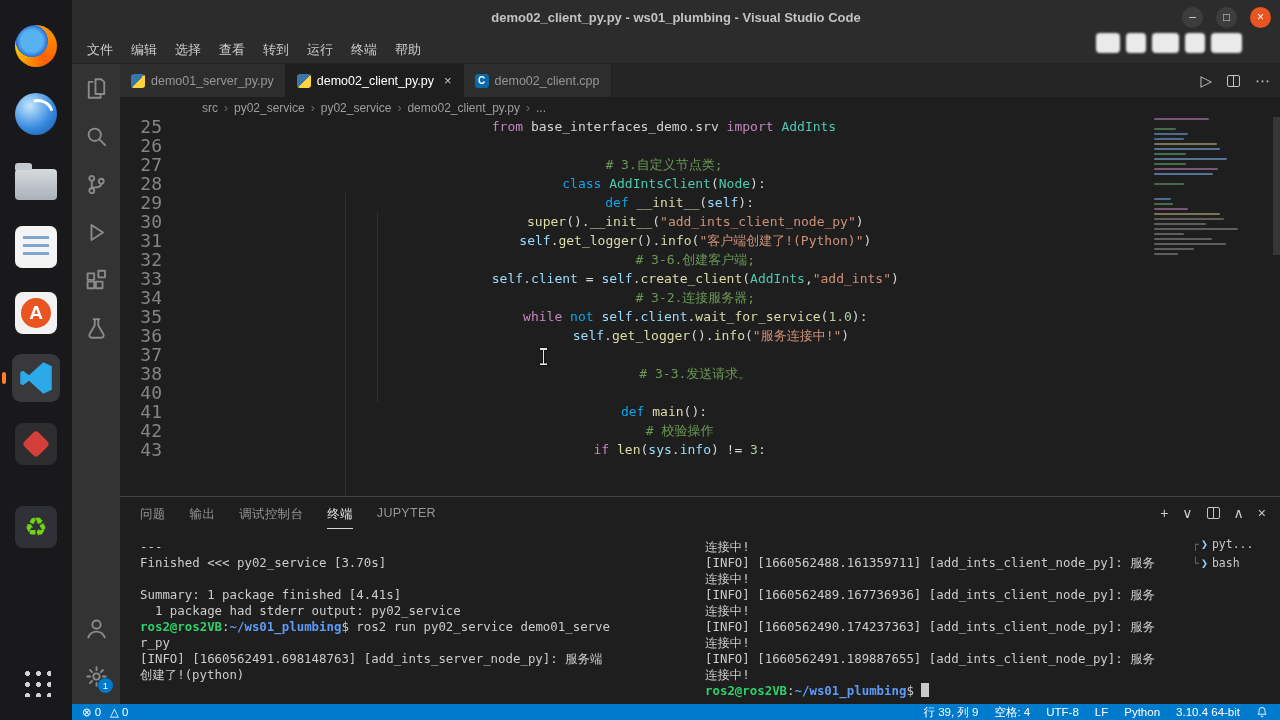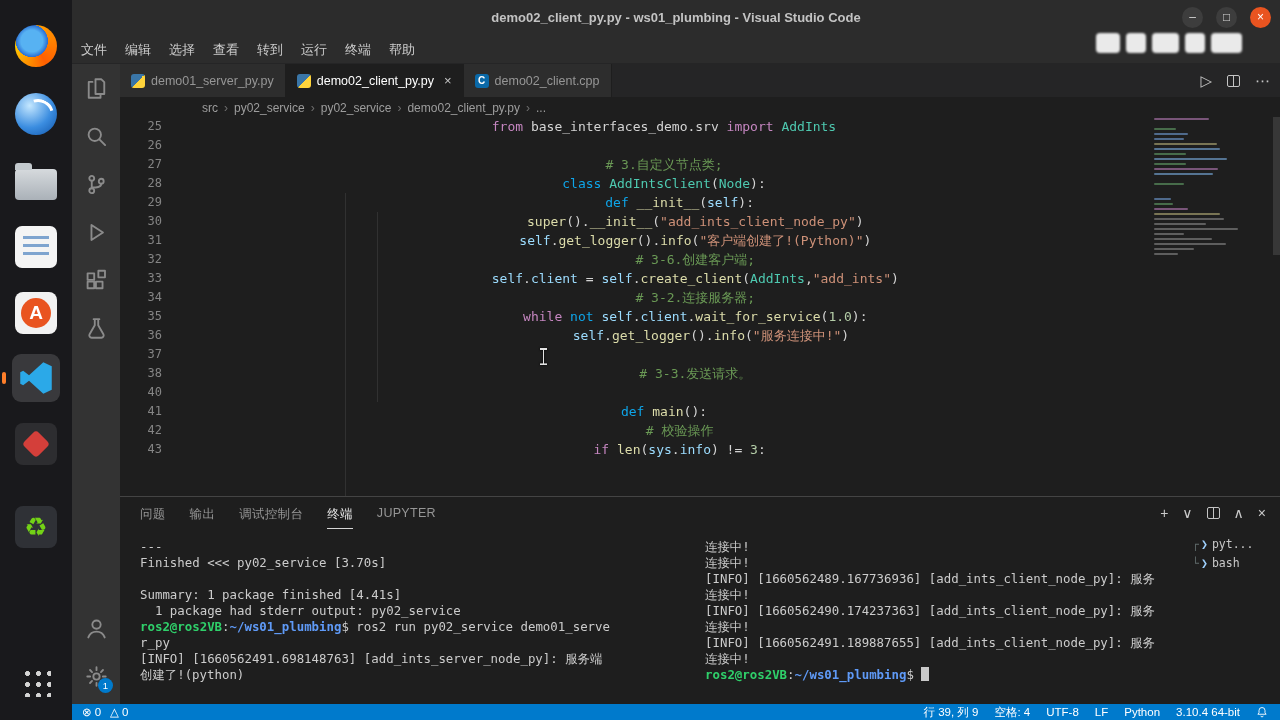--- a/index.html
+++ b/index.html
@@ -40,21 +40,21 @@
   
   .titlebar{position:absolute;left:72px;top:0;width:1208px;height:36px;background:#2c2c2c;z-index:20;}
   .title{position:absolute;left:0;right:0;top:0;height:36px;line-height:36px;text-align:center;
      color:#c3c3c3;font-size:13px;font-weight:bold;}
   .winctl{position:absolute;right:9px;top:7px;display:flex;gap:13px;}
   .wc{width:21px;height:21px;border-radius:50%;background:#3d3d3d;color:#d4d4d4;font-size:12px;
      line-height:20px;text-align:center;cursor:default;}
   .wc-close{background:#e95420;color:#fff;}
   .menubar{position:absolute;left:72px;top:36px;width:1208px;height:28px;background:#2c2c2c;
      border-bottom:1px solid #252526;z-index:20;}
-  .menu-items{display:flex;}
+  .menu-items{display:flex;padding-left:6px;}
   .menu-item{height:28px;line-height:28px;padding:0 9px;font-size:13px;color:#cccccc;}
   .wm{position:absolute;left:1096px;top:33px;display:flex;gap:6px;filter:blur(1.3px);opacity:.9;z-index:25;}
   .wm i{display:block;height:20px;background:#fff;border-radius:4px;}
 
   
   .activitybar{position:absolute;left:72px;top:64px;width:48px;height:640px;background:#333333;z-index:15;}
   .av{position:absolute;left:0;width:48px;height:48px;display:flex;align-items:center;justify-content:center;}
   .av svg{width:23px;height:23px;fill:none;stroke:#8b8b8b;stroke-width:1.3;stroke-linecap:round;stroke-linejoin:round;}
   .badge{position:absolute;right:7px;bottom:7px;width:15px;height:15px;border-radius:50%;background:#007acc;
      color:#fff;font-size:9.5px;line-height:15px;text-align:center;}
@@ -73,21 +73,21 @@
   .ico-split{width:13px;height:12px;border:1px solid #c5c5c5;border-radius:2px;position:relative;}
   .ico-split::after{content:"";position:absolute;left:5px;top:0;bottom:0;width:1px;background:#c5c5c5;}
   .breadcrumb{position:absolute;left:120px;top:97px;width:1160px;height:21px;display:flex;align-items:center;
      padding-left:34px;font-size:12px;color:#9d9d9d;background:#1e1e1e;margin-left:48px;}
   .bc-sep{margin:0 6px;color:#6e6e6e;}
 
   
   .editor{position:absolute;left:120px;top:117px;width:1160px;height:380px;overflow:hidden;
      font-family:"DejaVu Sans Mono",monospace;font-size:13px;}
   .line{display:flex;height:19px;line-height:19px;padding-right:130px;}
-  .ln{width:58px;text-align:right;padding-right:16px;color:#858585;font-size:12px;flex:none;}
+  .ln{width:58px;text-align:right;padding-right:16px;color:#858585;font-size:18px;flex:none;}
   .line.cur .ln{color:#c6c6c6;}
   .lc{white-space:pre;flex:1;text-align:center;}
   .line.cur .lc{box-shadow:inset 0 0 0 1px #2f2f32;}
   .t-k{color:#C586C0}.t-b{color:#0ea5e9}.t-f{color:#DCDCAA}.t-c{color:#4EC9B0}.t-s{color:#CE9178}
   .t-m{color:#6A9955}.t-n{color:#B5CEA8}.t-v{color:#9CDCFE}.t-d{color:#D4D4D4}
   .caret{display:inline-block;width:2px;height:16px;background:#cfcfcf;vertical-align:-3px;}
   .guide{position:absolute;width:1px;background:#313131;}
   .g1{left:225px;top:76px;height:304px;}
   .g2{left:257px;top:95px;height:190px;}
   .minimap{position:absolute;right:8px;top:0;width:118px;padding-top:1px;background:rgba(30,30,30,.6);}
@@ -417,20 +417,21 @@
         <div class="tl"></div>
         <div class="tl"><span class="t">Summary: 1 package finished [4.41s]</span></div>
         <div class="tl"><span class="t">  1 package had stderr output: py02_service</span></div>
         <div class="tl"><span class="g">ros2@ros2VB</span><span class="t">:</span><span class="bl">~/ws01_plumbing</span><span class="t">$ ros2 run py02_service demo01_serve</span></div>
         <div class="tl"><span class="t">r_py</span></div>
         <div class="tl"><span class="t">[INFO] [1660562491.698148763] [add_ints_server_node_py]: 服务端</span></div>
         <div class="tl"><span class="t">创建了!(python)</span></div>
       </div>
     <div class="term term-right" id="term-right">
         <div class="tl"><span class="t">连接中!</span></div>
+        <div class="tl"><span class="t">[INFO] [1660562488.161359711] [add_ints_client_node_py]: 服务</span></div>
         <div class="tl"><span class="t">连接中!</span></div>
         <div class="tl"><span class="t">[INFO] [1660562489.167736936] [add_ints_client_node_py]: 服务</span></div>
         <div class="tl"><span class="t">连接中!</span></div>
         <div class="tl"><span class="t">[INFO] [1660562490.174237363] [add_ints_client_node_py]: 服务</span></div>
         <div class="tl"><span class="t">连接中!</span></div>
         <div class="tl"><span class="t">[INFO] [1660562491.189887655] [add_ints_client_node_py]: 服务</span></div>
         <div class="tl"><span class="t">连接中!</span></div>
         <div class="tl"><span class="g">ros2@ros2VB</span><span class="t">:</span><span class="bl">~/ws01_plumbing</span><span class="t">$ </span><span class="bcur"></span></div>
       </div>
     <div class="tlist" id="tlist">

